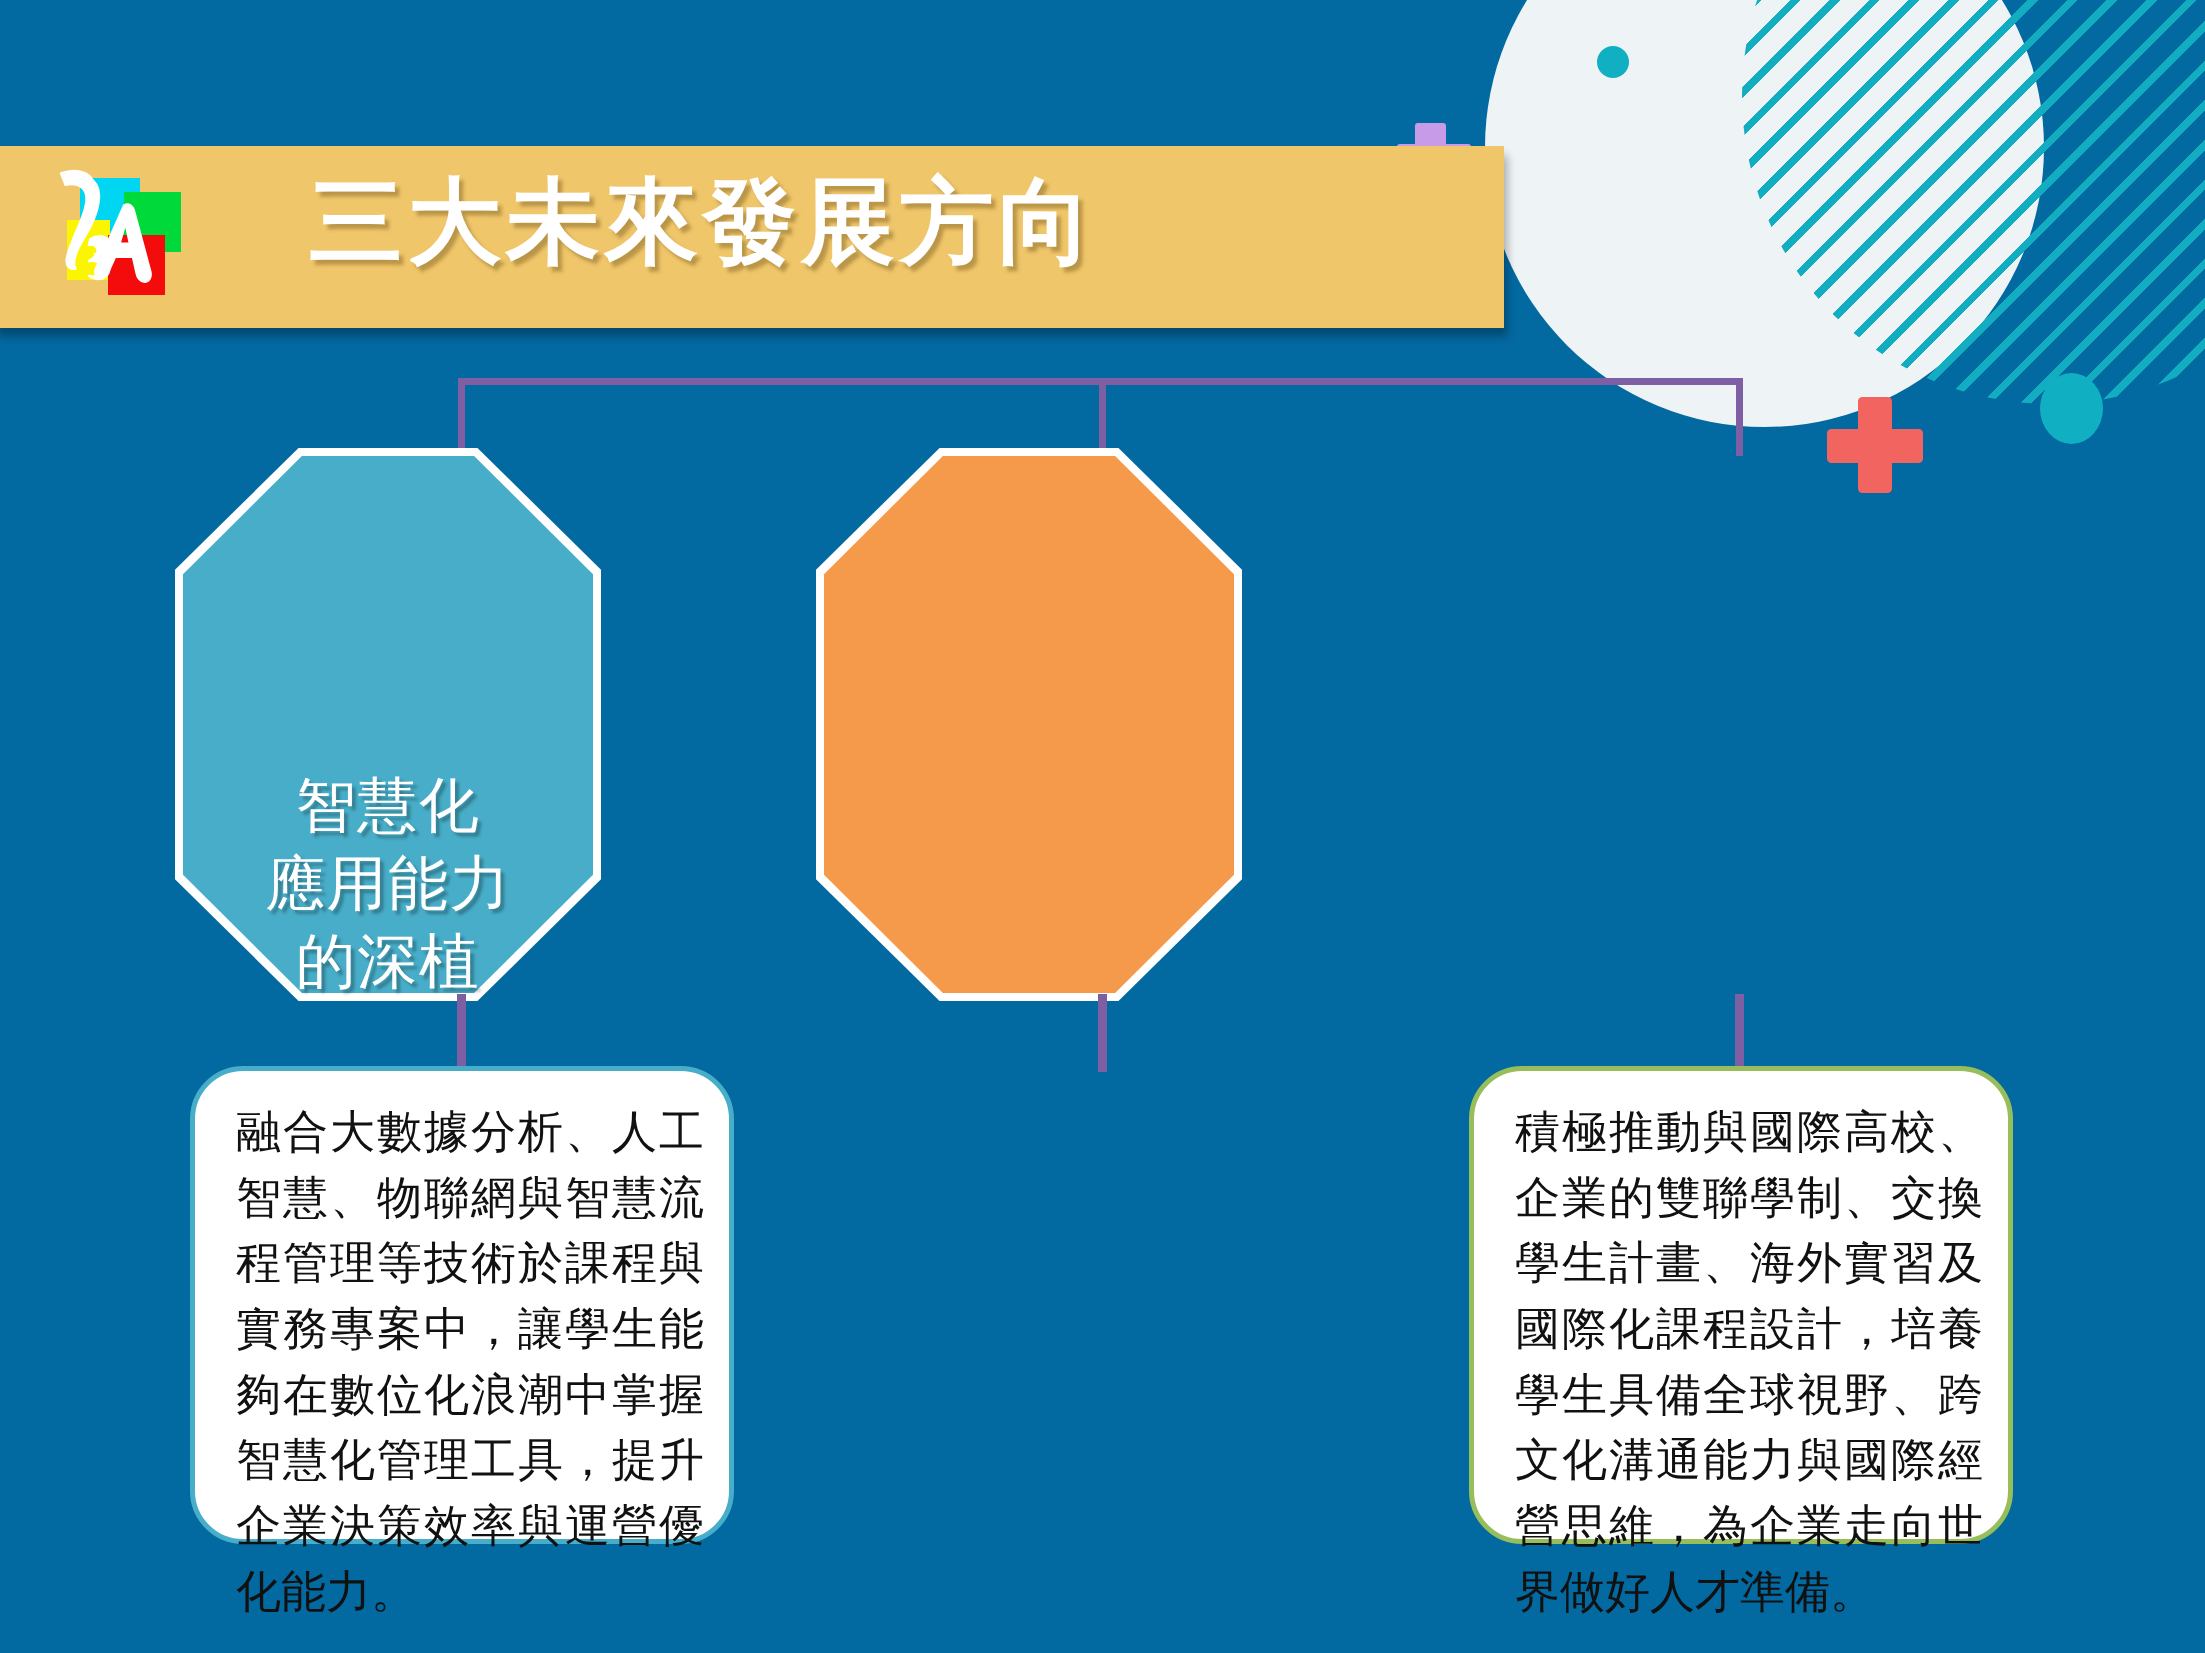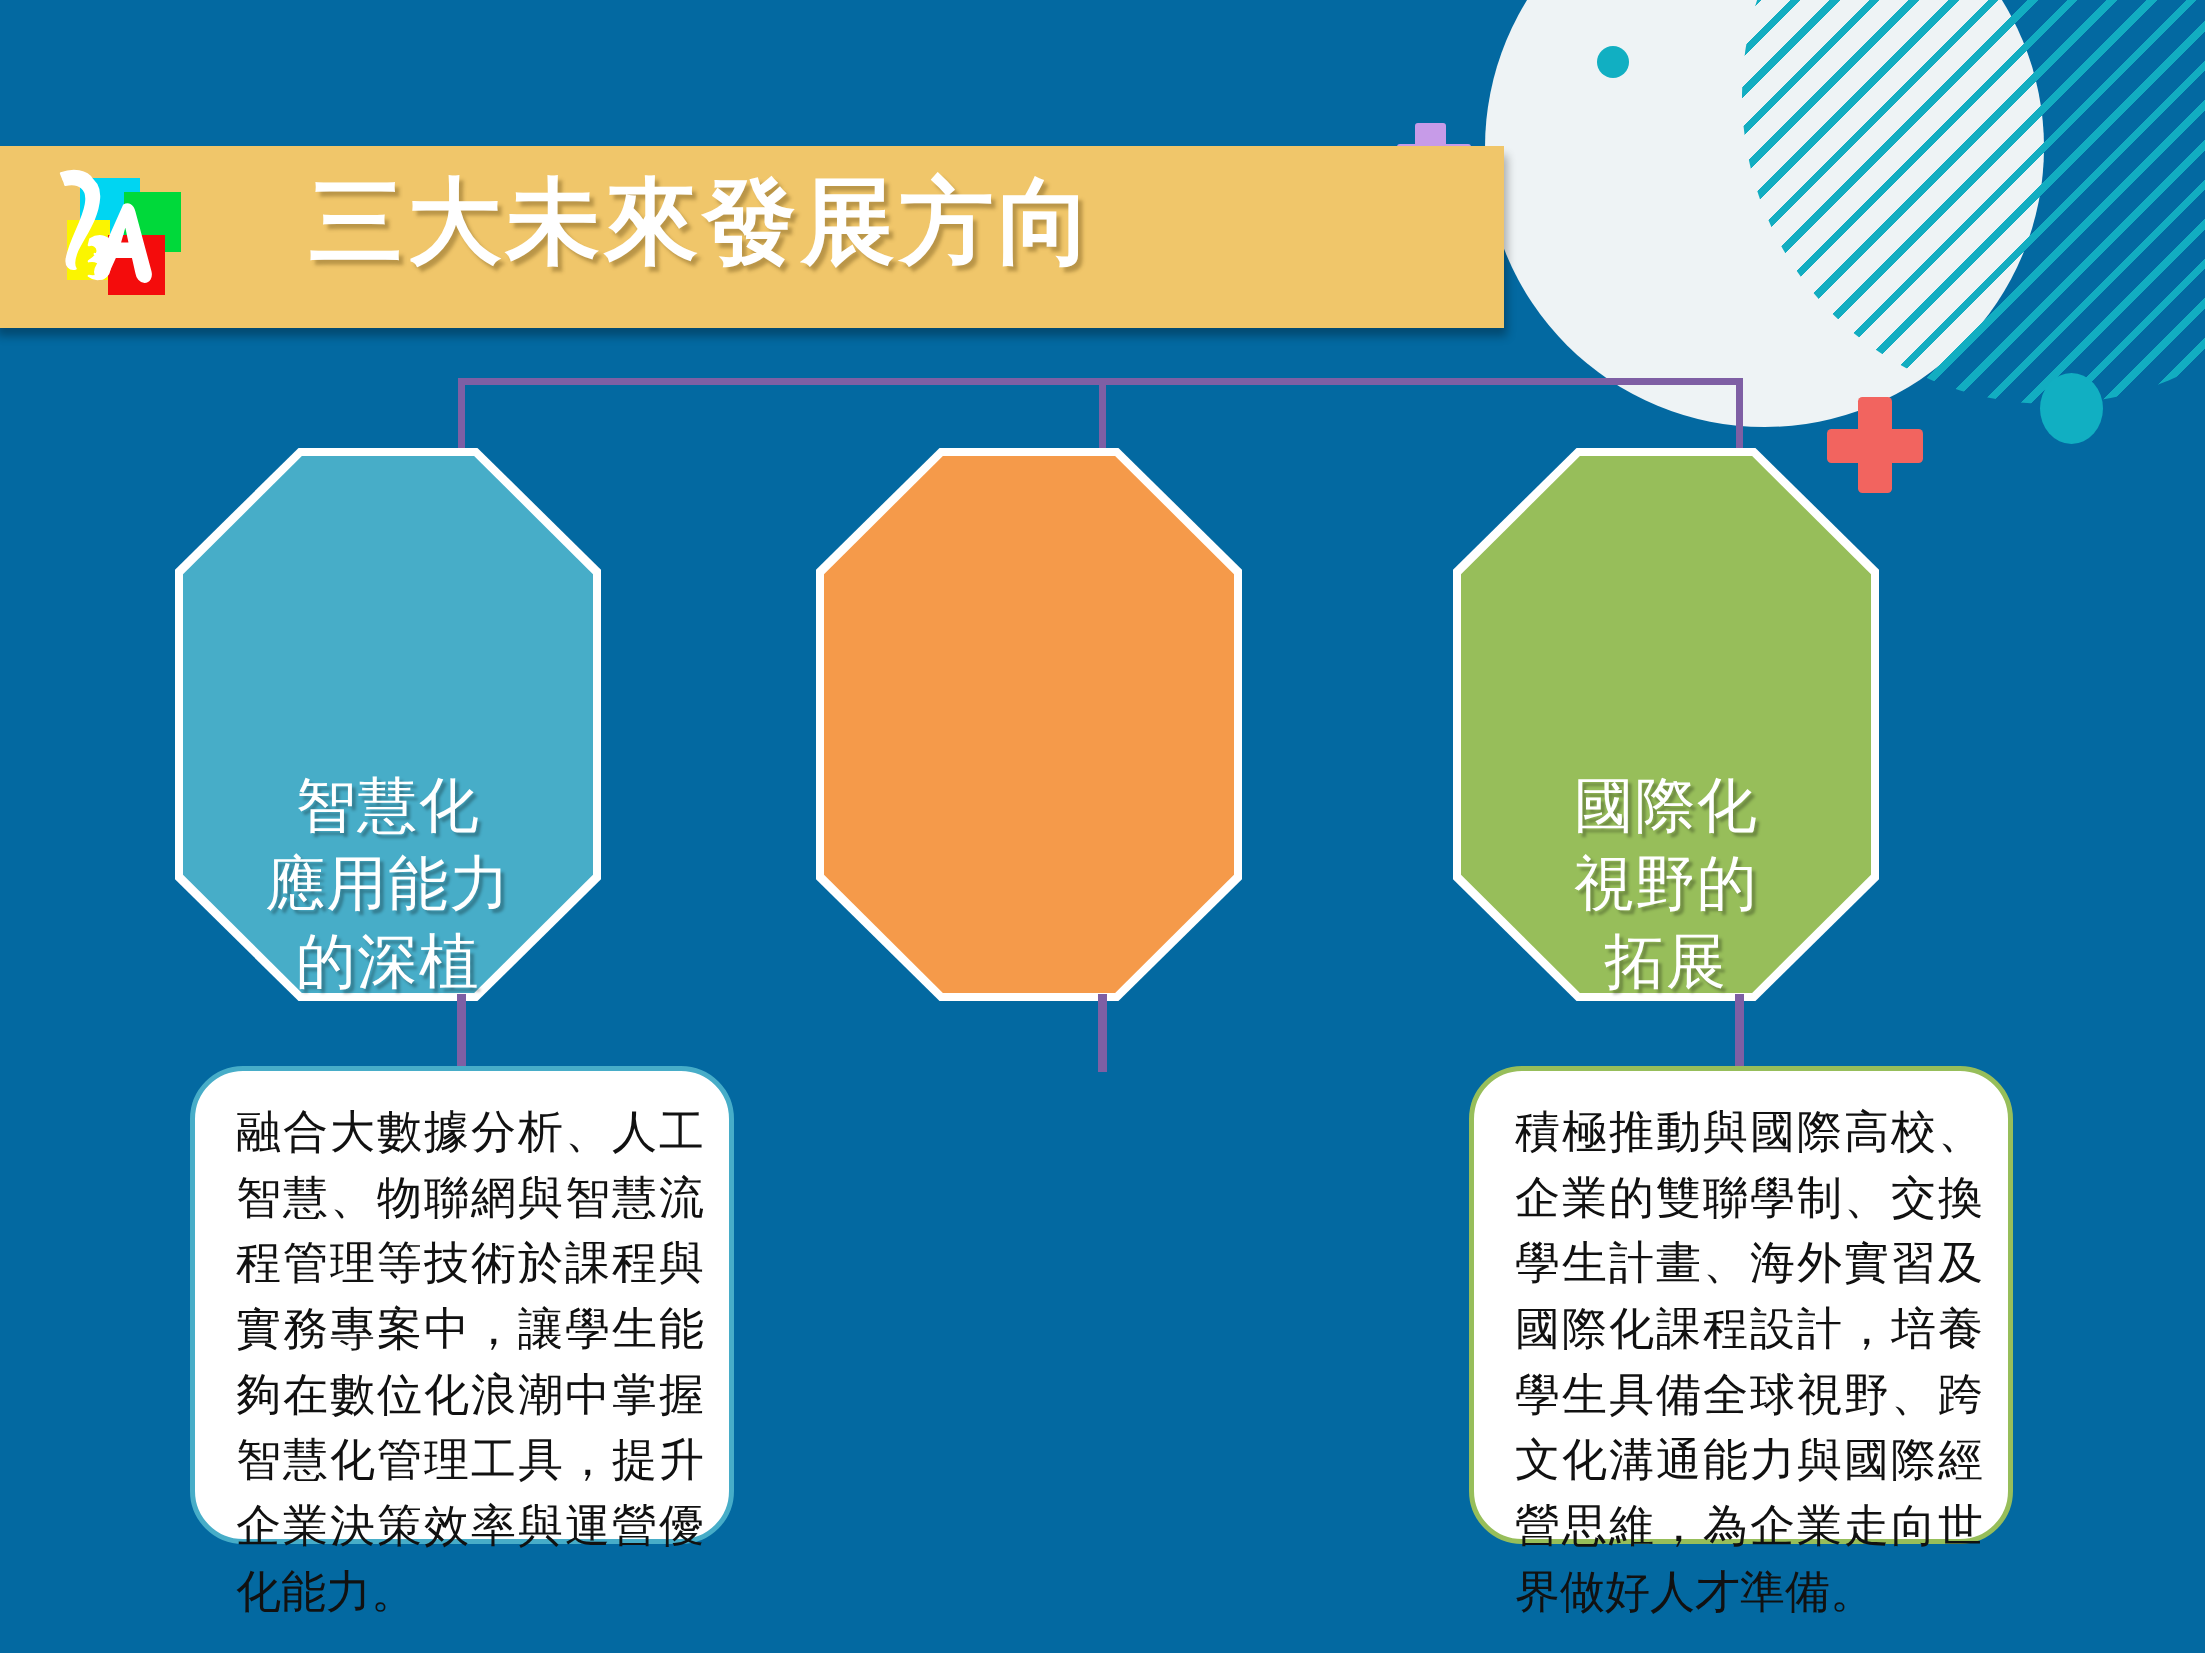--- a/index.html
+++ b/index.html
@@ -266,24 +266,20 @@
   <div class="bracket-v bv-2"></div>
   <div class="bracket-v bv-3"></div>
 
   <div class="octagon oct-1">
     <div class="inner"></div>
     <div class="oct-label">智慧化<br>應用能力<br>的深植</div>
   </div>
   <div class="octagon oct-2">
     <div class="inner"></div>
   </div>
-  <div class="octagon oct-3">
-    <div class="inner"></div>
-    <div class="oct-label">國際化<br>視野的<br>拓展</div>
-  </div>
 
   <div class="stub st-1"></div>
   <div class="stub st-2"></div>
   <div class="stub st-3"></div>
 
   <div class="card card-1">
     <div class="card-text">融合大數據分析、人工智慧、物聯網與智慧流程管理等技術於課程與實務專案中，讓學生能夠在數位化浪潮中掌握智慧化管理工具，提升企業決策效率與運營優化能力。</div>
   </div>
   <div class="card card-3">
     <div class="card-text">積極推動與國際高校、企業的雙聯學制、交換學生計畫、海外實習及國際化課程設計，培養學生具備全球視野、跨文化溝通能力與國際經營思維，為企業走向世界做好人才準備。</div>

